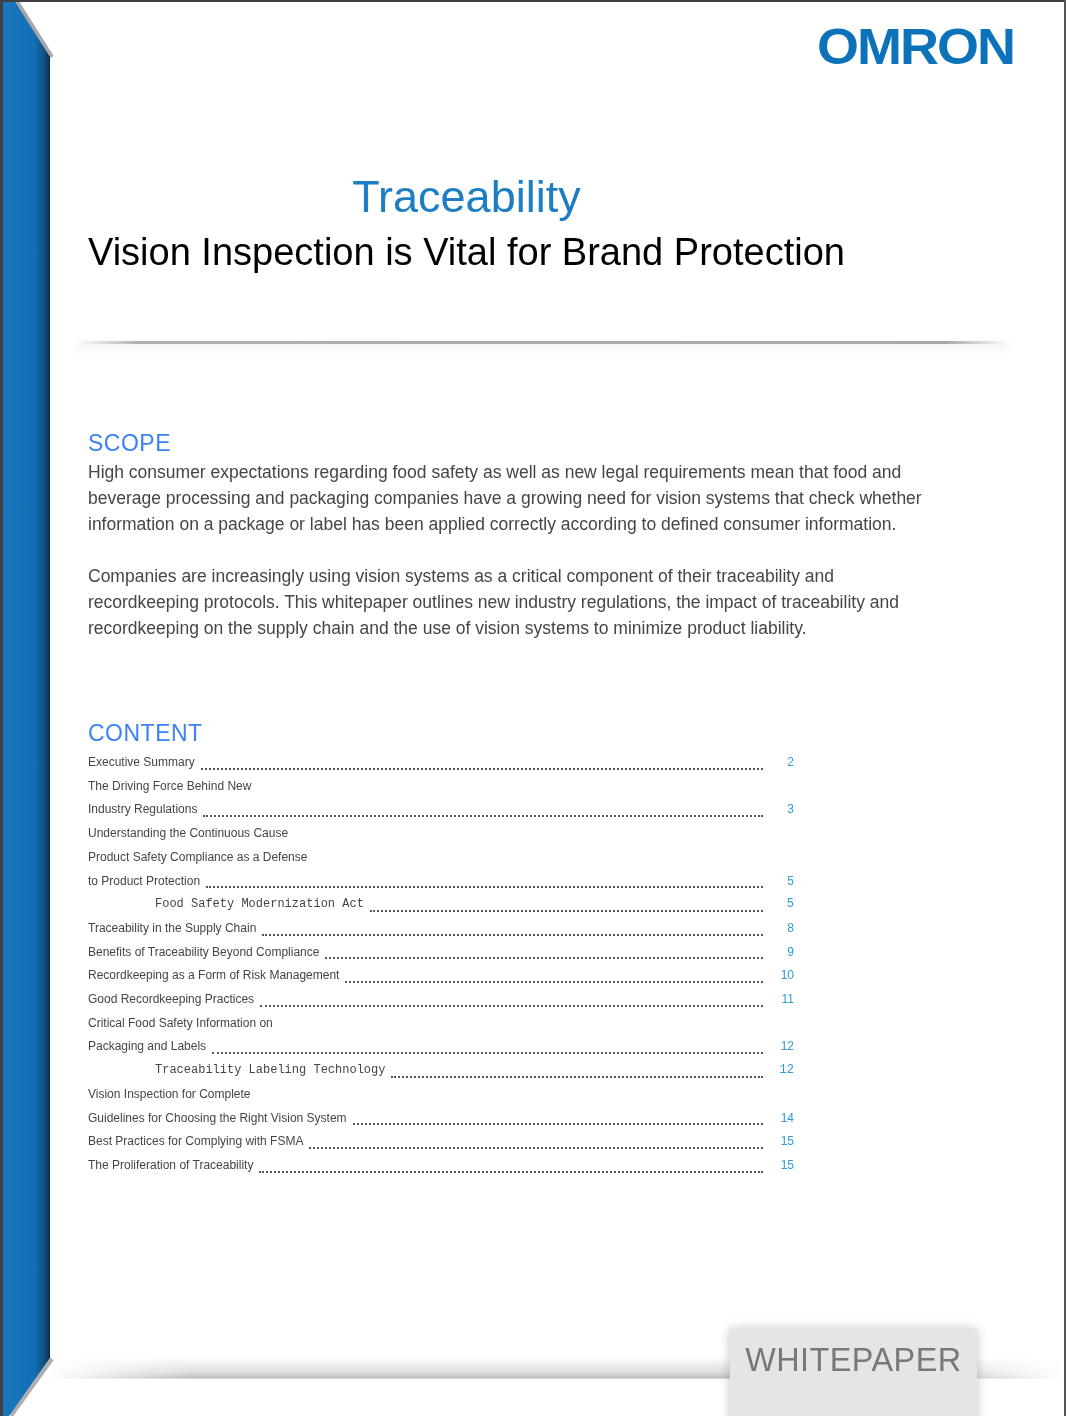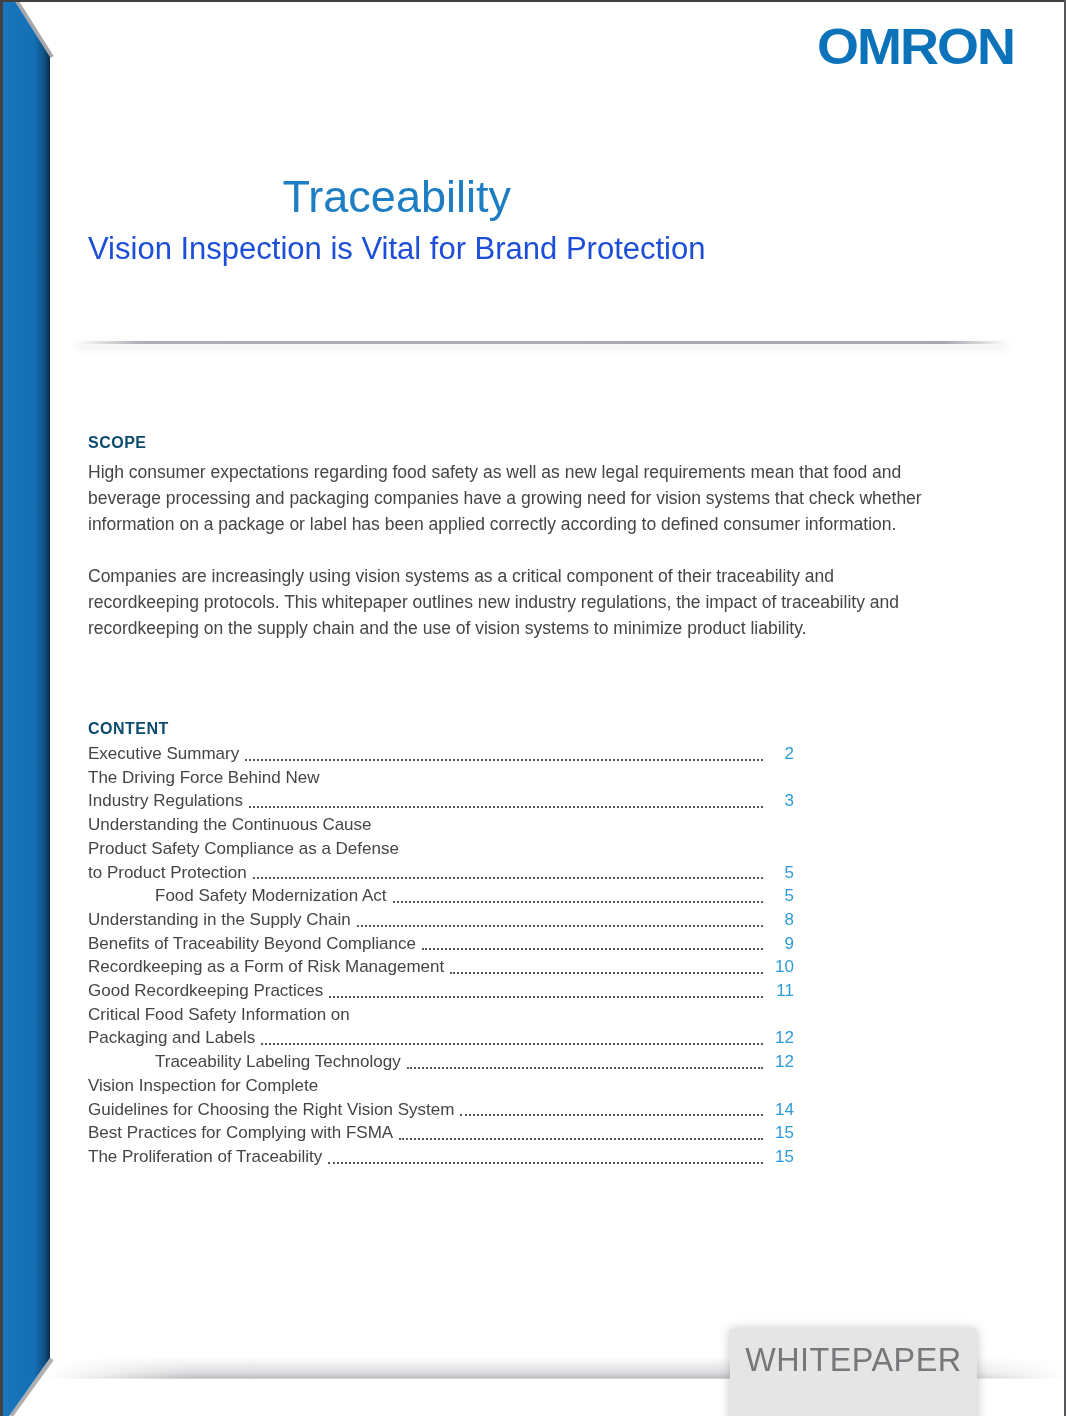--- a/index.html
+++ b/index.html
@@ -35,47 +35,47 @@
   .title-block { position: absolute; left: 88px; top: 170px; text-align: center; }
   .doc-title {
     margin: 0;
     font-size: 45px;
     font-weight: 400;
     color: #1d7ec4;
     line-height: 1.2;
   }
   .doc-subtitle {
     margin: 6px 0 7px 0;
-    font-size: 31px;
+    font-size: 38px;
     font-weight: 400;
-    color: #1d4ed8;
+    color: #000000;
     line-height: 1.2;
   }
 
   .divider {
     position: absolute;
     left: 75px;
     top: 341px;
     width: 935px;
     height: 3px;
     border-radius: 2px;
     background: linear-gradient(to right,
       rgba(255,255,255,1) 0%,
       rgba(124,126,136,0.62) 7%,
       rgba(124,126,136,0.68) 93%,
       rgba(255,255,255,1) 100%);
     box-shadow: 0 4px 6px -1px rgba(124,126,136,0.5);
   }
 
   .section-heading {
     margin: 0 0 3px 0;
-    font-size: 16px;
-    font-weight: 700;
+    font-size: 23px;
+    font-weight: 400;
     letter-spacing: 0.5px;
-    color: #0c4a6e;
+    color: #3b82f6;
   }
 
   .scope {
     position: absolute;
     left: 88px;
     top: 430px;
     width: 854px;
     color: #454547;
     font-size: 17.5px;
     line-height: 26px;
@@ -84,26 +84,26 @@
 
   .contents {
     position: absolute;
     left: 88px;
     top: 720px;
     width: 706px;
   }
   .toc-list { margin-top: 4px; }
   .toc-row {
     display: flex;
-    font-size: 17px;
+    font-size: 12px;
     line-height: 23.7px;
     color: #454547;
     cursor: pointer;
   }
-  .toc-row.indent { padding-left: 67px; }
+  .toc-row.indent { padding-left: 67px; font-family: Liberation Mono, monospace; }
   .toc-label { white-space: nowrap; }
   .toc-leader {
     flex: 1;
     height: 0;
     align-self: flex-end;
     border-bottom: 2px dotted #55565a;
     margin: 0 5px 5px 6px;
   }
   .toc-page {
     color: #2e9bd6;
@@ -212,21 +212,21 @@
       <span class="toc-label">to Product Protection</span>
       <span class="toc-leader"></span>
       <span class="toc-page">5</span>
     </div>
         <div class="toc-row indent">
       <span class="toc-label">Food Safety Modernization Act</span>
       <span class="toc-leader"></span>
       <span class="toc-page">5</span>
     </div>
         <div class="toc-row">
-      <span class="toc-label">Understanding in the Supply Chain</span>
+      <span class="toc-label">Traceability in the Supply Chain</span>
       <span class="toc-leader"></span>
       <span class="toc-page">8</span>
     </div>
         <div class="toc-row">
       <span class="toc-label">Benefits of Traceability Beyond Compliance</span>
       <span class="toc-leader"></span>
       <span class="toc-page">9</span>
     </div>
         <div class="toc-row">
       <span class="toc-label">Recordkeeping as a Form of Risk Management</span>

